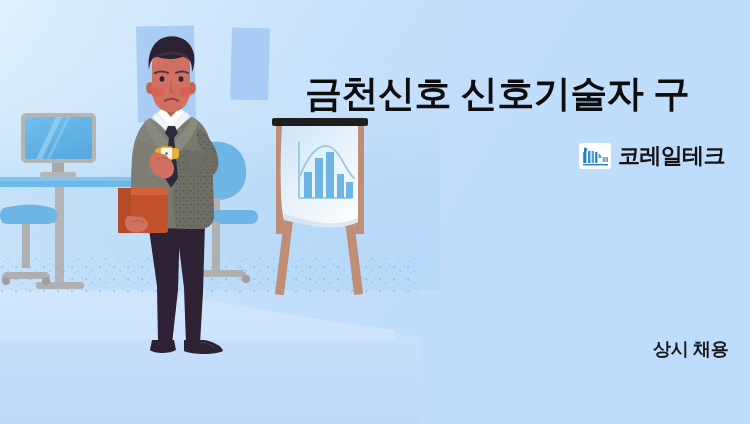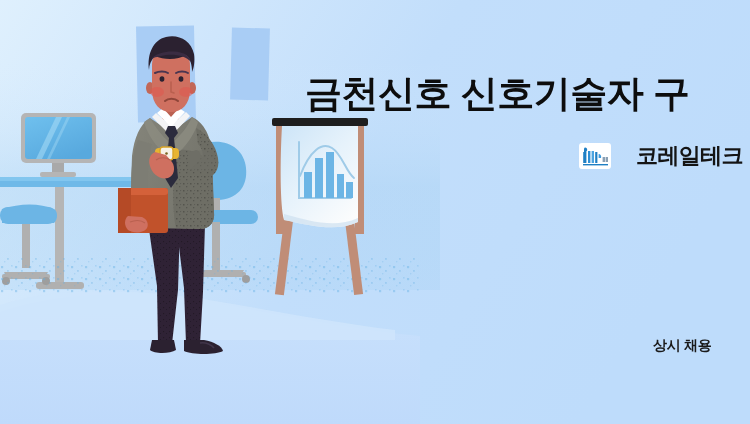--- a/index.html
+++ b/index.html
@@ -42,21 +42,21 @@
     color: #0d0d0d;
     line-height: 1.18;
     white-space: nowrap;
   }
   #brand-row {
     position: absolute;
     left: 546px;
     top: 141px;
     display: flex;
     align-items: center;
-    gap: 25px;
+    gap: 7px;
   }
   #brand-logo-mark {
     width: 32px;
     height: 26px;
     background: #ffffff;
     border-radius: 3px;
     display: flex;
     align-items: center;
     justify-content: center;
     overflow: hidden;
@@ -65,21 +65,21 @@
     font-size: 22px;
     font-weight: bold;
     color: #141414;
     letter-spacing: -0.6px;
     white-space: nowrap;
   }
   #recruit-status {
     position: absolute;
     left: 620px;
     top: 337px;
-    font-size: 14px;
+    font-size: 18px;
     font-weight: bold;
     color: #1a1a1a;
     letter-spacing: -0.3px;
     white-space: nowrap;
   }
 </style>
 </head>
 <body>
 
 <div id="banner">

